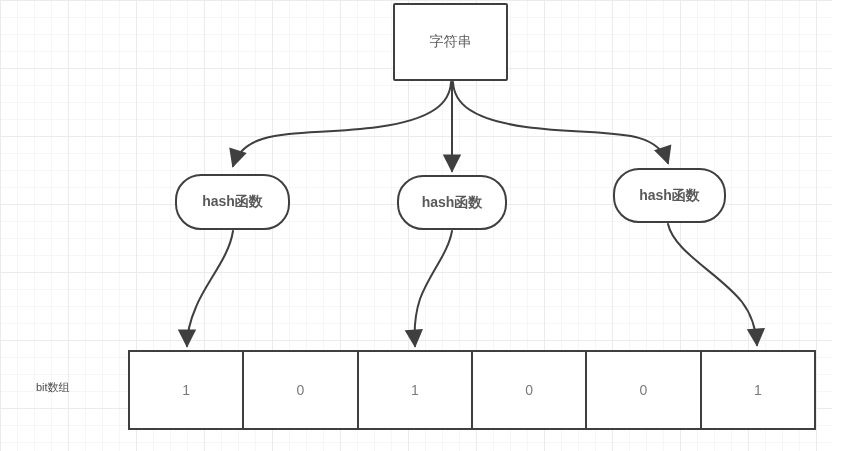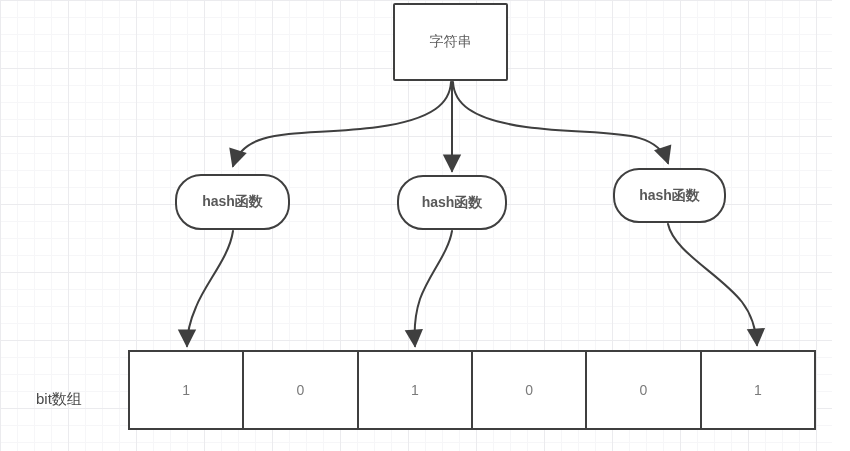--- a/index.html
+++ b/index.html
@@ -66,22 +66,22 @@
     align-items: center;
     justify-content: center;
     font-size: 14px;
     color: #7a7a7a;
     background: #ffffff;
   }
   .bit-cell:last-child { border-right: none; }
 
   .bit-array-label {
     position: absolute;
-    left: 36px; top: 390px;
-    font-size: 15px;
+    left: 36px; top: 380px;
+    font-size: 11px;
     color: #4a4a4a;
   }
 </style>
 </head>
 <body>
 
 <div class="canvas">
 
   <svg class="edges" viewBox="0 0 850 451" xmlns="http://www.w3.org/2000/svg">
     <defs>

